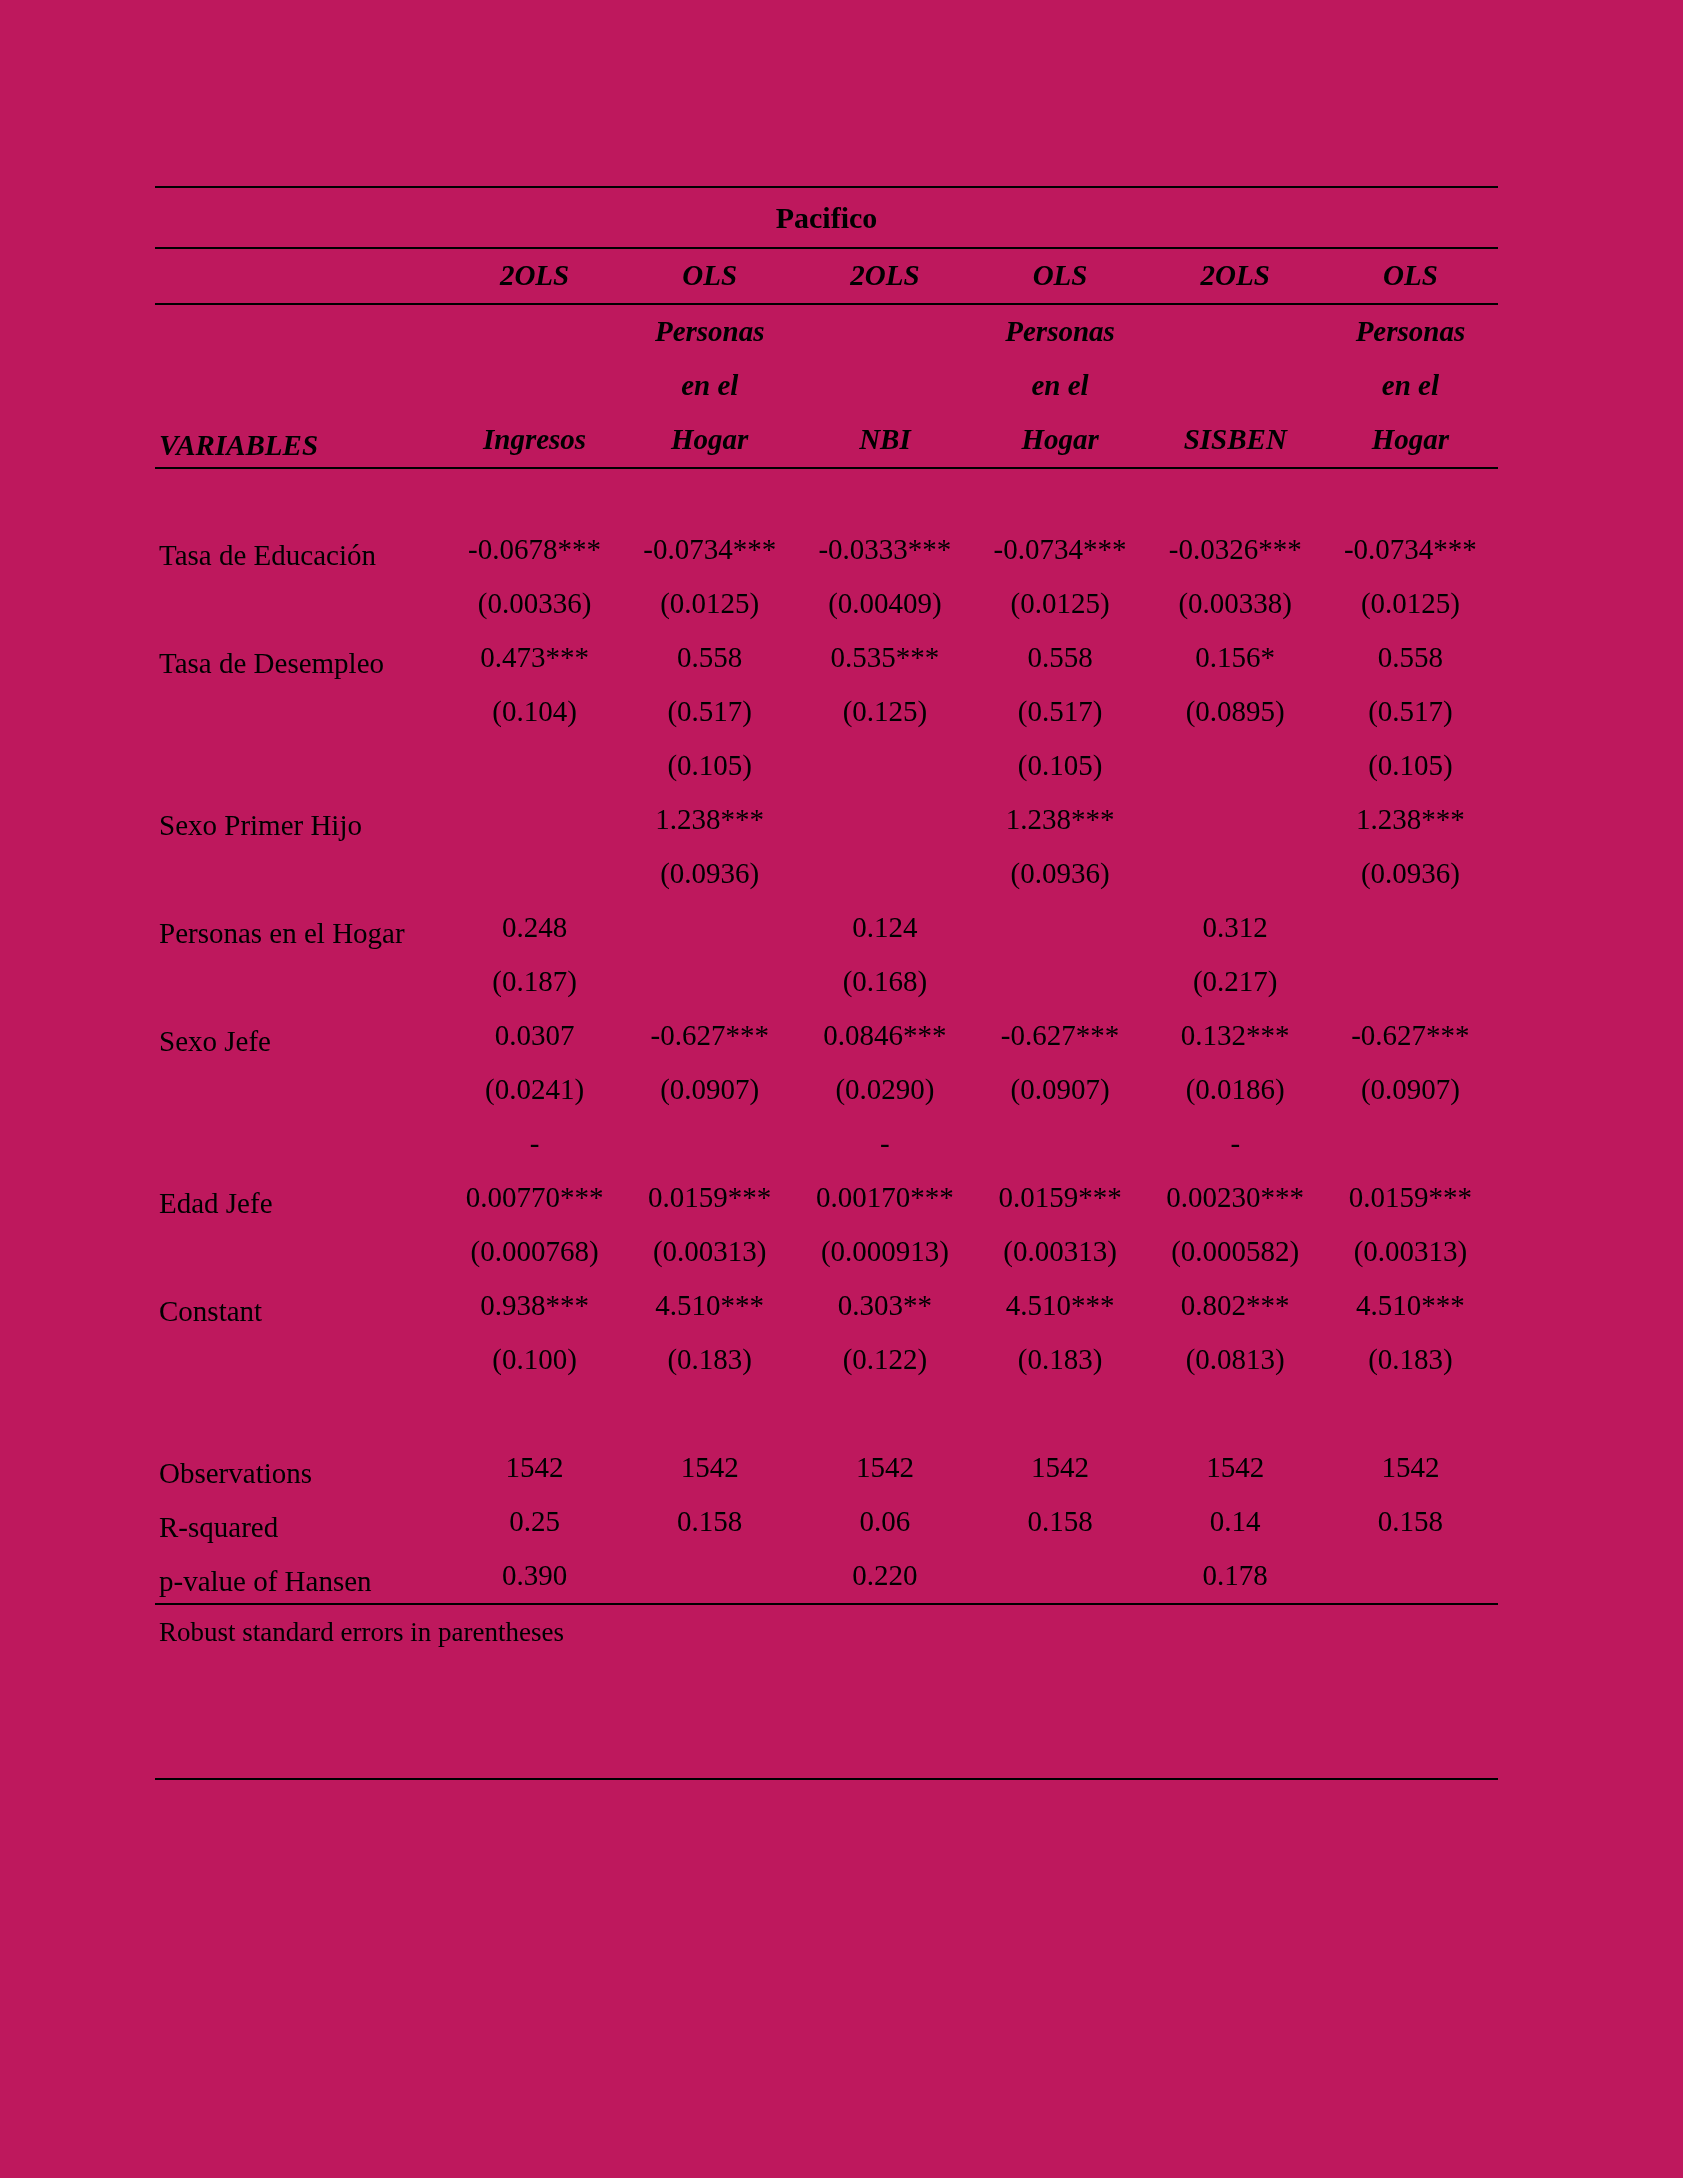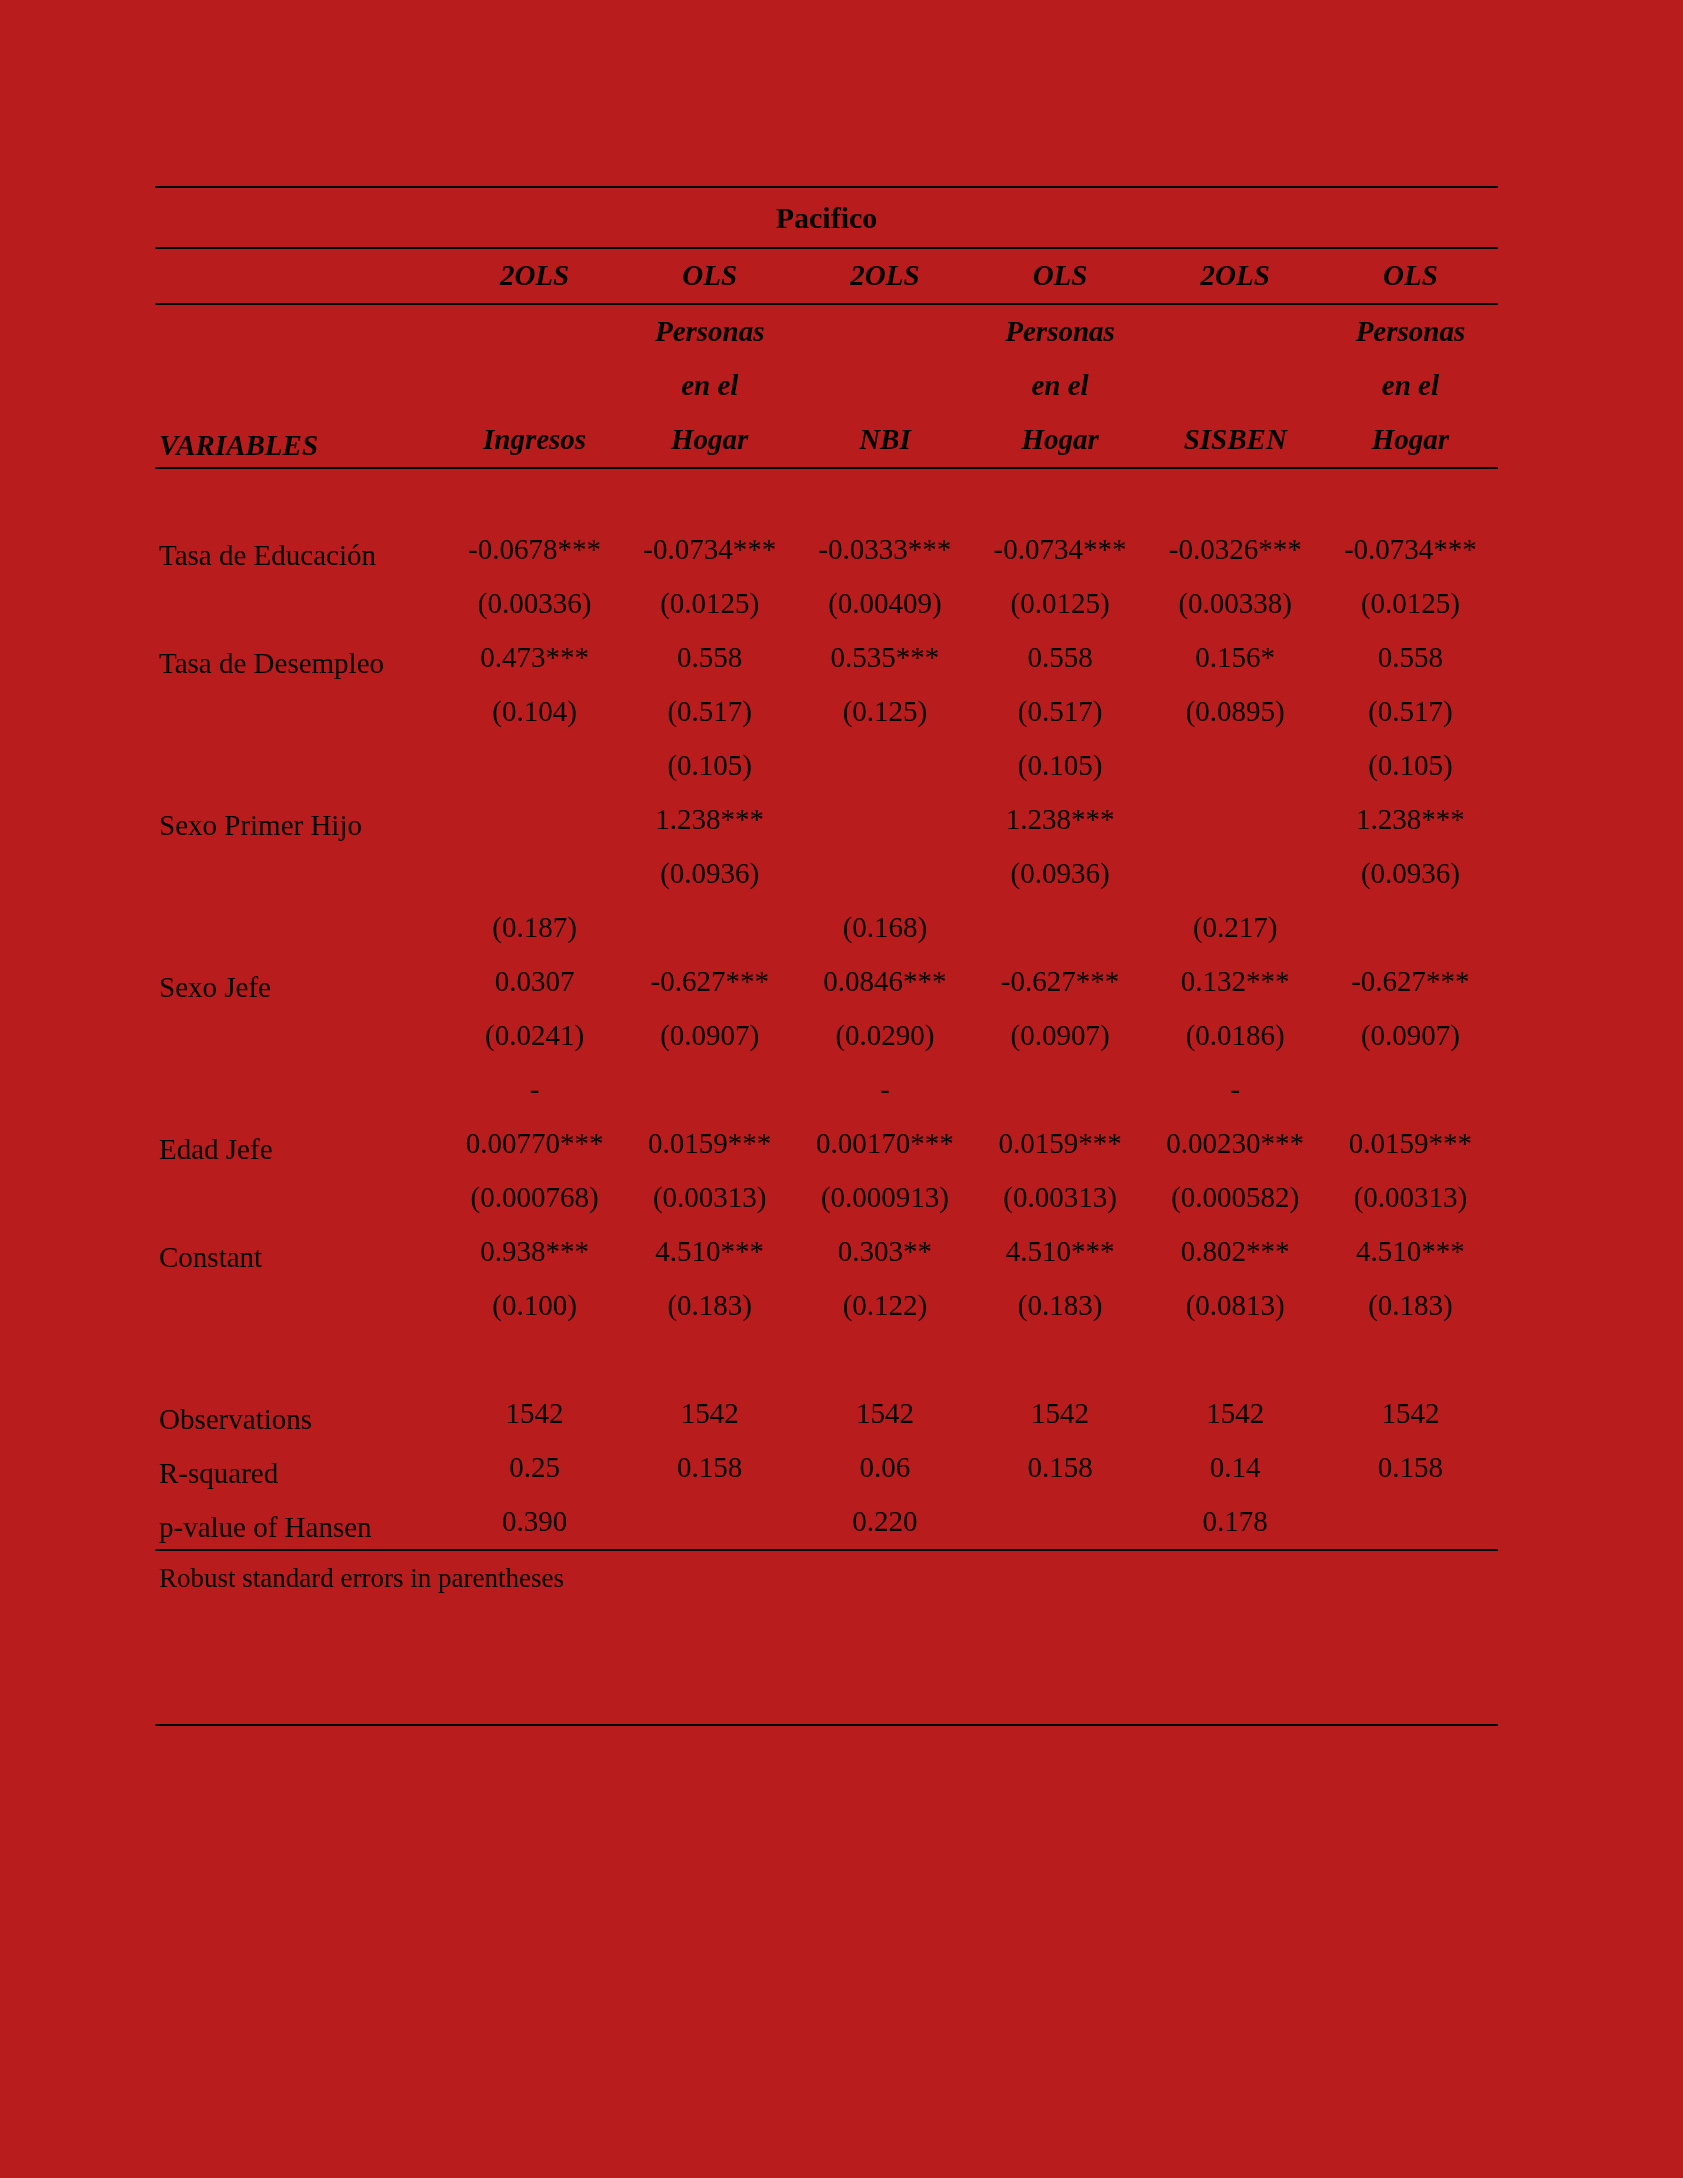--- a/index.html
+++ b/index.html
@@ -4,21 +4,21 @@
 <style>
   html, body {
     margin: 0;
     padding: 0;
     background: #ffffff;
   }
   .page {
     position: relative;
     width: 1683px;
     height: 2178px;
-    background: #b91c1c;
+    background: #be185d;
     color: #000000;
     font-family: "Liberation Serif", serif;
     overflow: hidden;
   }
   .doc {
     position: absolute;
     left: 155px;
     top: 186px;
     width: 1343px;
   }
@@ -189,20 +189,29 @@
         <div class="row">
           <div class="cell label"></div>
           <div class="cell"></div>
           <div class="cell">(0.0936)</div>
           <div class="cell"></div>
           <div class="cell">(0.0936)</div>
           <div class="cell"></div>
           <div class="cell">(0.0936)</div>
         </div>
         <div class="row">
+          <div class="cell label">Personas en el Hogar</div>
+          <div class="cell">0.248</div>
+          <div class="cell"></div>
+          <div class="cell">0.124</div>
+          <div class="cell"></div>
+          <div class="cell">0.312</div>
+          <div class="cell"></div>
+        </div>
+        <div class="row">
           <div class="cell label"></div>
           <div class="cell">(0.187)</div>
           <div class="cell"></div>
           <div class="cell">(0.168)</div>
           <div class="cell"></div>
           <div class="cell">(0.217)</div>
           <div class="cell"></div>
         </div>
         <div class="row">
           <div class="cell label">Sexo Jefe</div>

